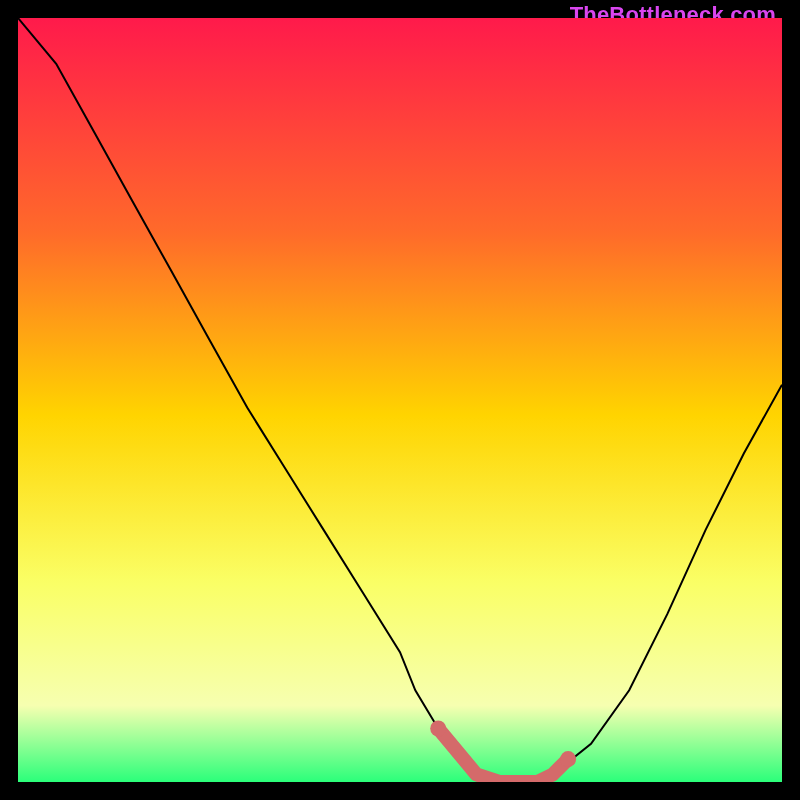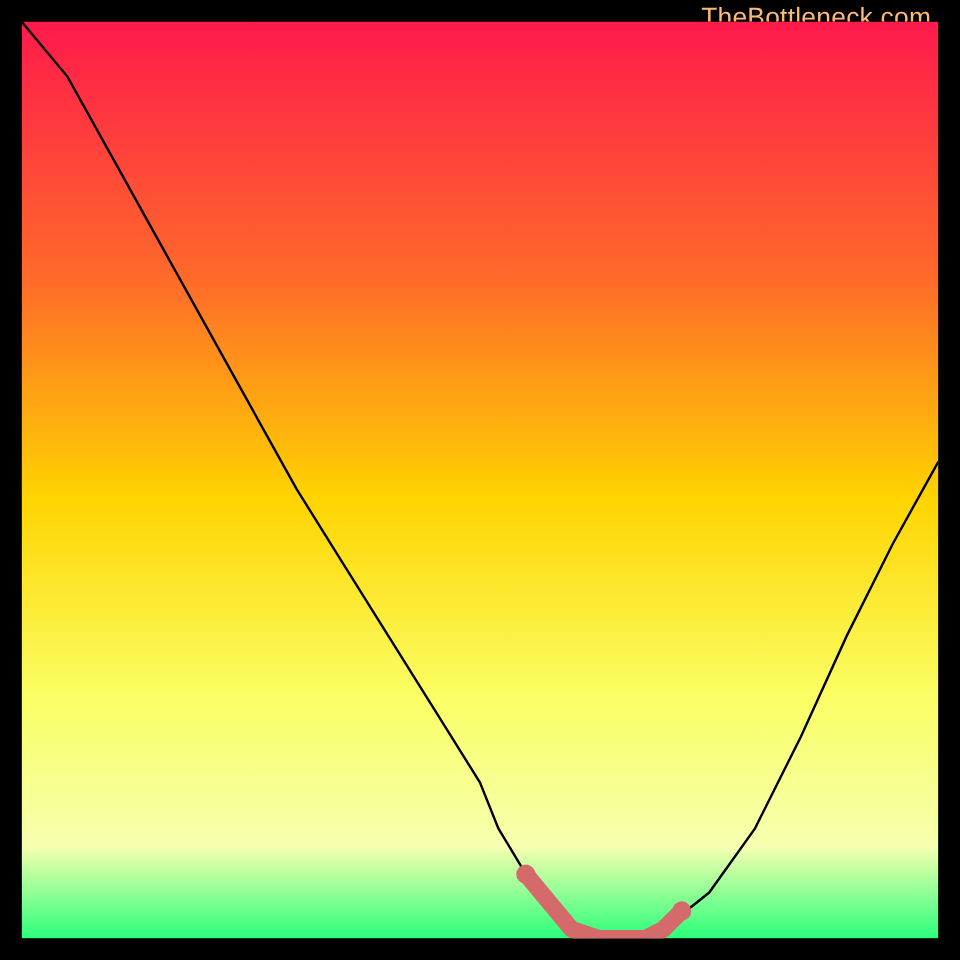--- a/index.html
+++ b/index.html
@@ -23,23 +23,23 @@
     position: absolute;
     left: 0;
     top: 0;
     width: 764px;
     height: 764px;
   }
   .watermark {
     position: absolute;
     top: 2px;
     right: 24px;
-    color: #fdba74;
+    color: #d946ef;
     font-size: 22px;
-    font-weight: 400;
+    font-weight: 700;
     letter-spacing: 0.2px;
   }
 </style>
 </head>
 <body>
 
 <div class="watermark">TheBottleneck.com</div>
 
 <div class="frame">
   <svg class="plot" viewBox="0 0 764 764" preserveAspectRatio="none">

